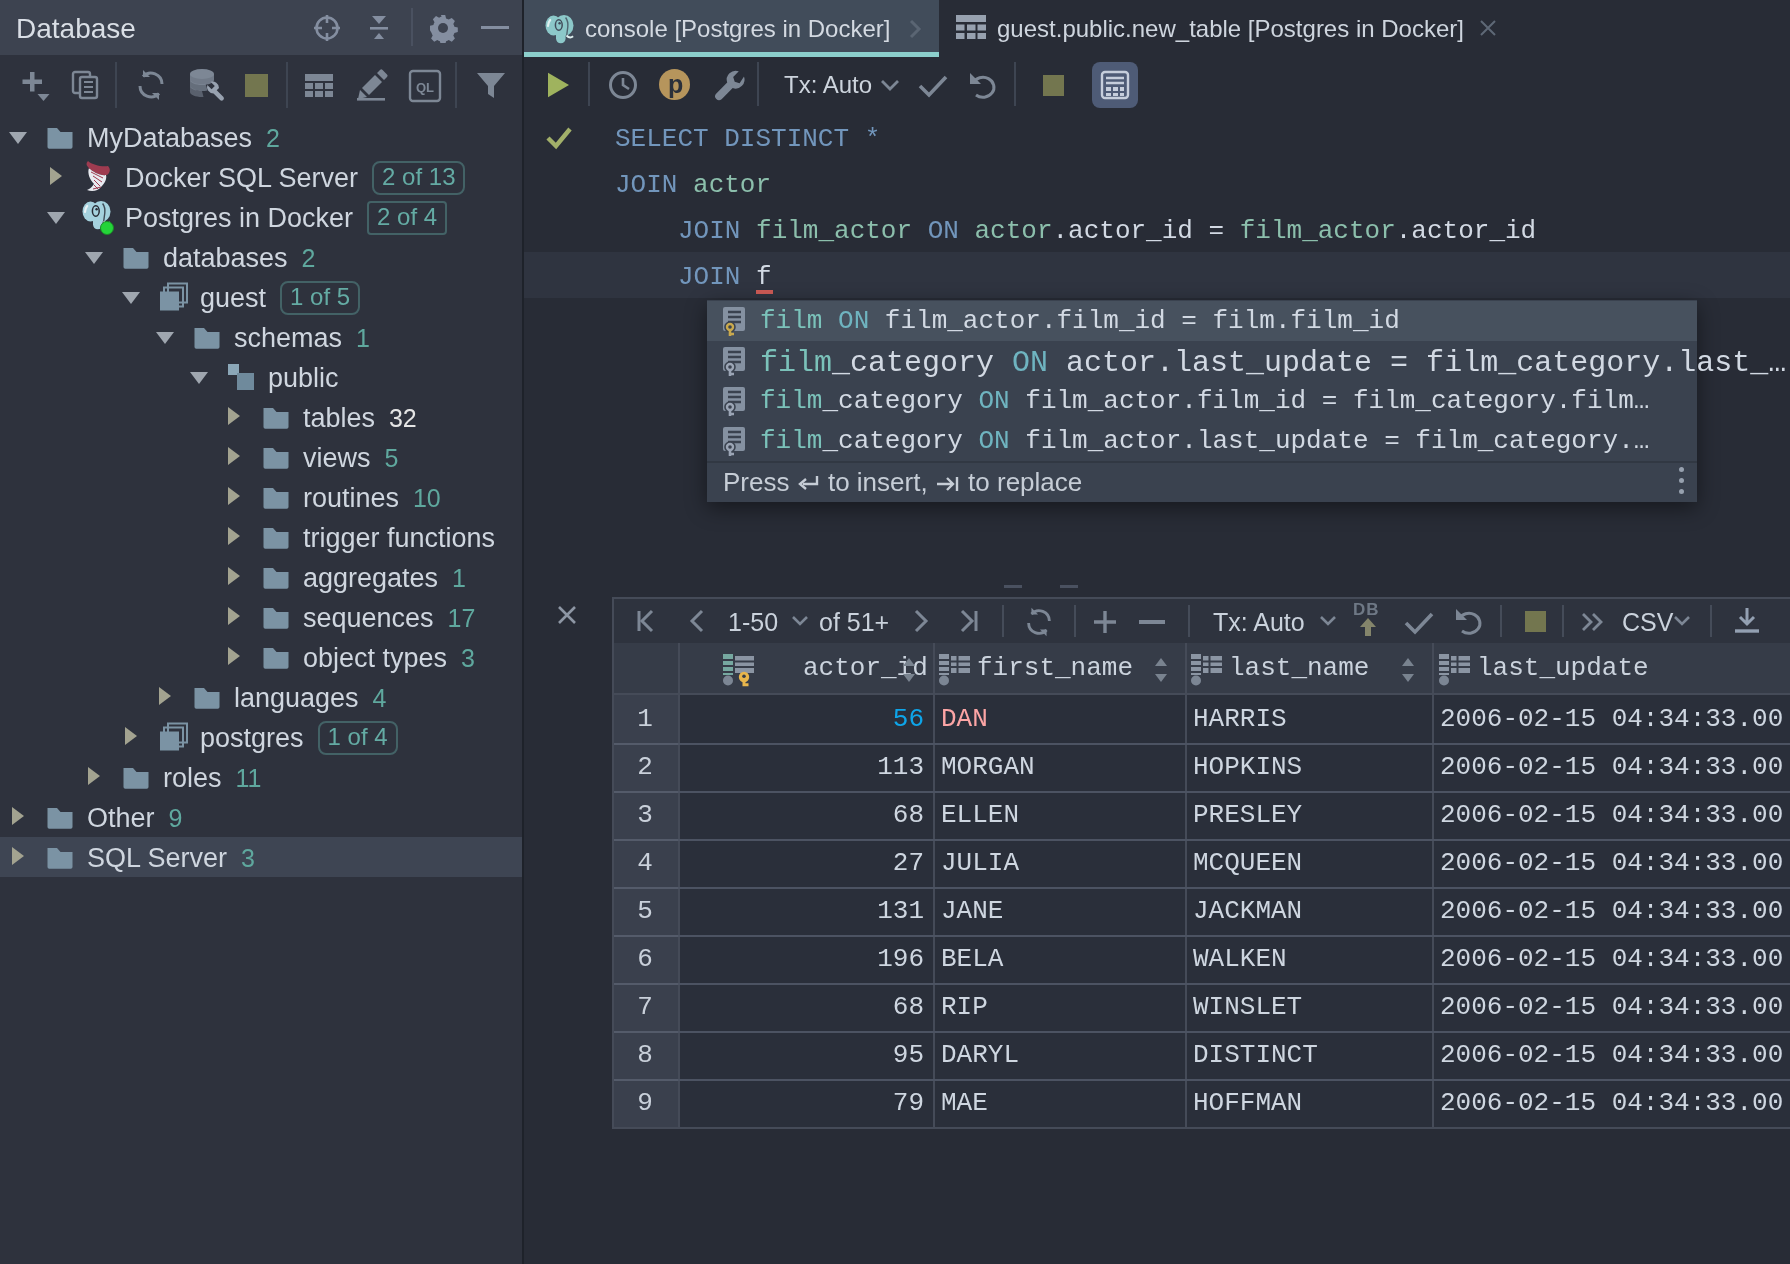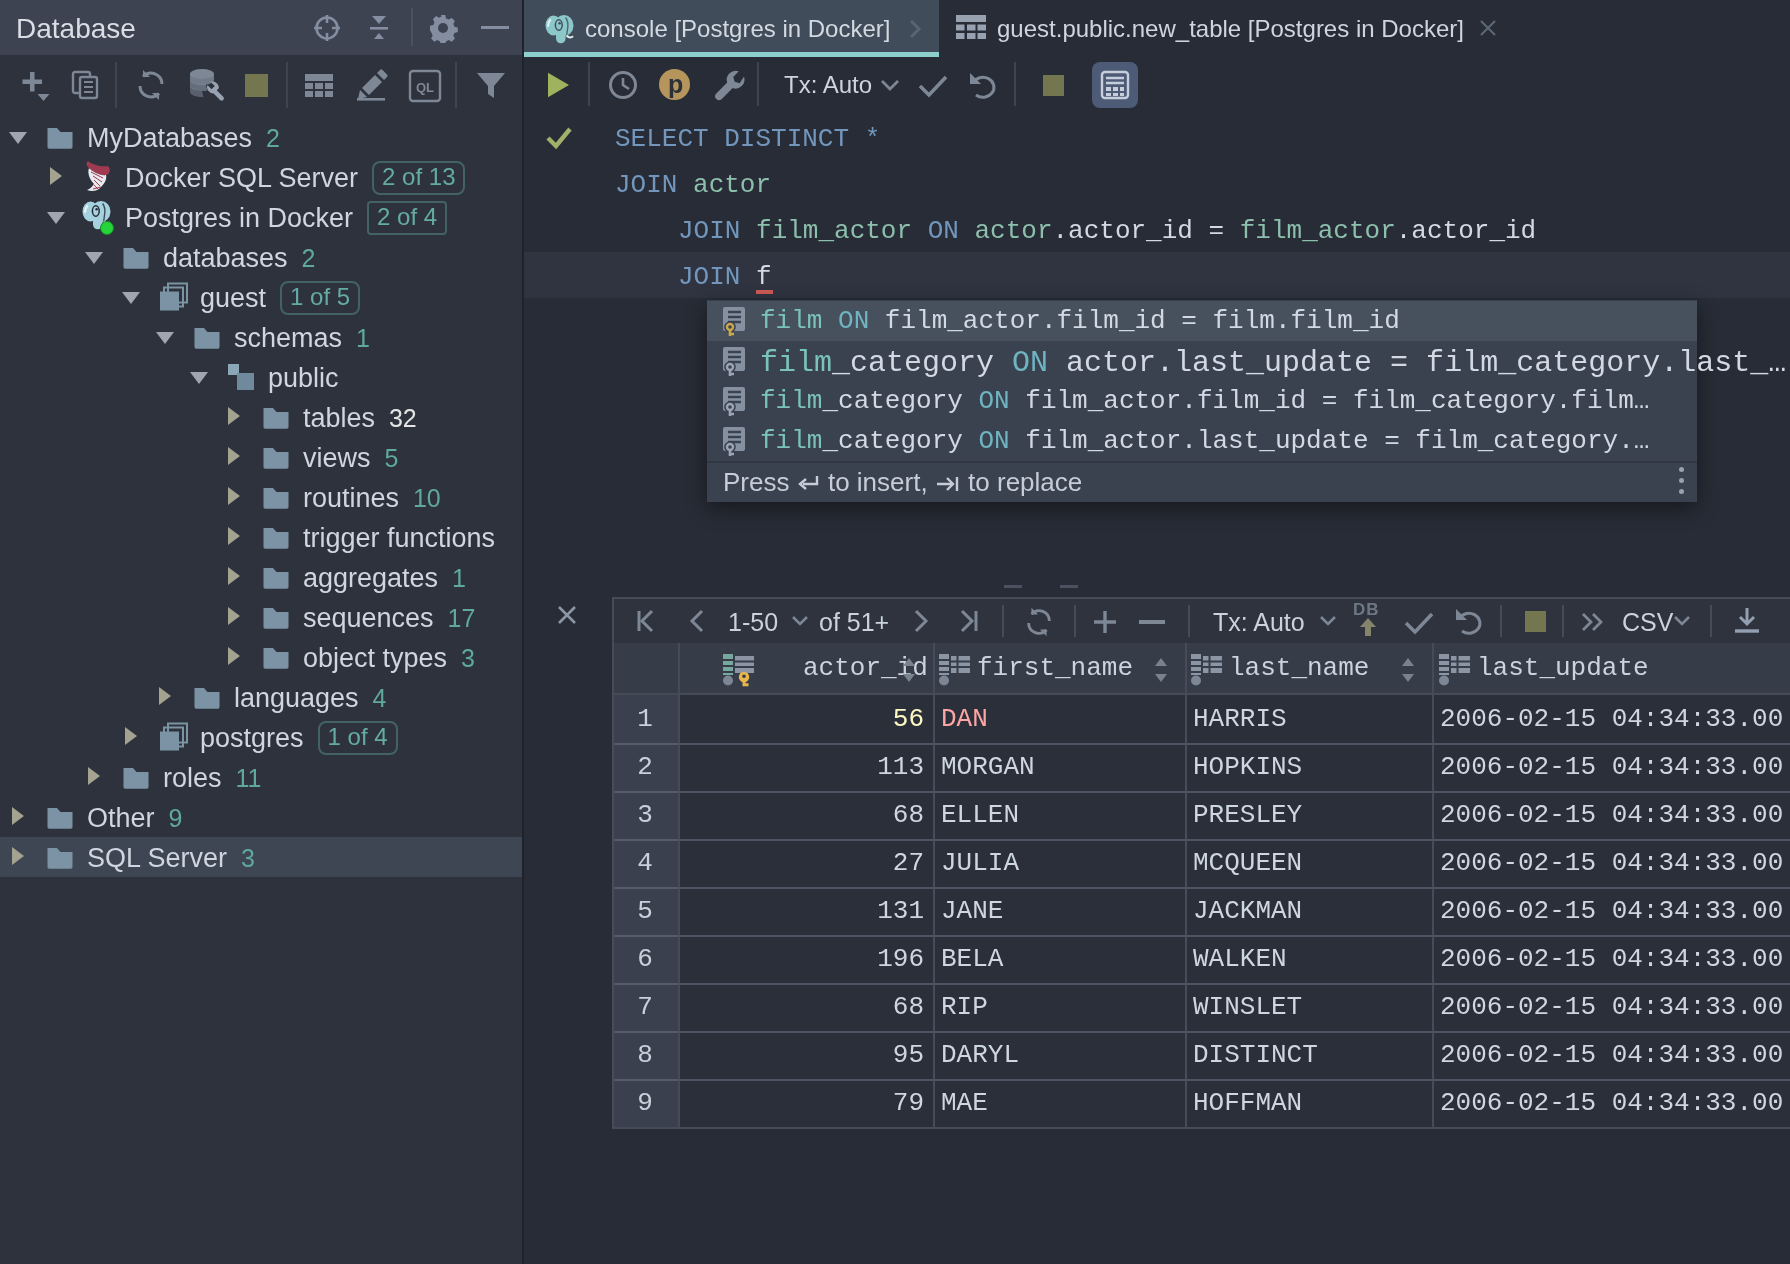--- a/index.html
+++ b/index.html
@@ -487,21 +487,21 @@
   </svg>
 <svg class="abs" style="left:1438px;top:651px;" width="34" height="36" viewBox="0 0 34 36">
     <rect x="1" y="3" width="10" height="21" fill="#8B95A3"></rect>
     <path d="M1 9 h10 M1 15 h10 M1 21 h10" stroke="#363C48" stroke-width="2"></path>
     <circle cx="6" cy="29.5" r="5" fill="#7C8694"></circle>
     <rect x="13" y="5" width="19" height="17" fill="#8B95A3"></rect>
     <path d="M13 10.5 h19 M13 16 h19 M19.5 5 v17" stroke="#363C48" stroke-width="2"></path>
   </svg>
 <div class="abs mono" style="left:1477px;top:653px;font-size:26px;color:#CBD3DD;">last_update</div>
 <div class="abs mono" style="left:612px;top:704px;width:66px;text-align:center;font-size:26px;color:#C9D0DA;">1</div>
-<div class="abs mono" style="left:678px;top:704px;width:246px;text-align:right;font-size:26px;color:#fef9c3;">56</div>
+<div class="abs mono" style="left:678px;top:704px;width:246px;text-align:right;font-size:26px;color:#0ea5e9;">56</div>
 <div class="abs mono" style="left:941px;top:704px;font-size:26px;color:#fca5a5;">DAN</div>
 <div class="abs mono" style="left:1193px;top:704px;font-size:26px;color:#CED6E0;">HARRIS</div>
 <div class="abs mono" style="left:1440px;top:704px;font-size:26px;color:#CED6E0;white-space:nowrap;">2006-02-15 04:34:33.00</div>
 <div class="abs mono" style="left:612px;top:752px;width:66px;text-align:center;font-size:26px;color:#C9D0DA;">2</div>
 <div class="abs mono" style="left:678px;top:752px;width:246px;text-align:right;font-size:26px;color:#CED6E0;">113</div>
 <div class="abs mono" style="left:941px;top:752px;font-size:26px;color:#CED6E0;">MORGAN</div>
 <div class="abs mono" style="left:1193px;top:752px;font-size:26px;color:#CED6E0;">HOPKINS</div>
 <div class="abs mono" style="left:1440px;top:752px;font-size:26px;color:#CED6E0;white-space:nowrap;">2006-02-15 04:34:33.00</div>
 <div class="abs mono" style="left:612px;top:800px;width:66px;text-align:center;font-size:26px;color:#C9D0DA;">3</div>
 <div class="abs mono" style="left:678px;top:800px;width:246px;text-align:right;font-size:26px;color:#CED6E0;">68</div>

